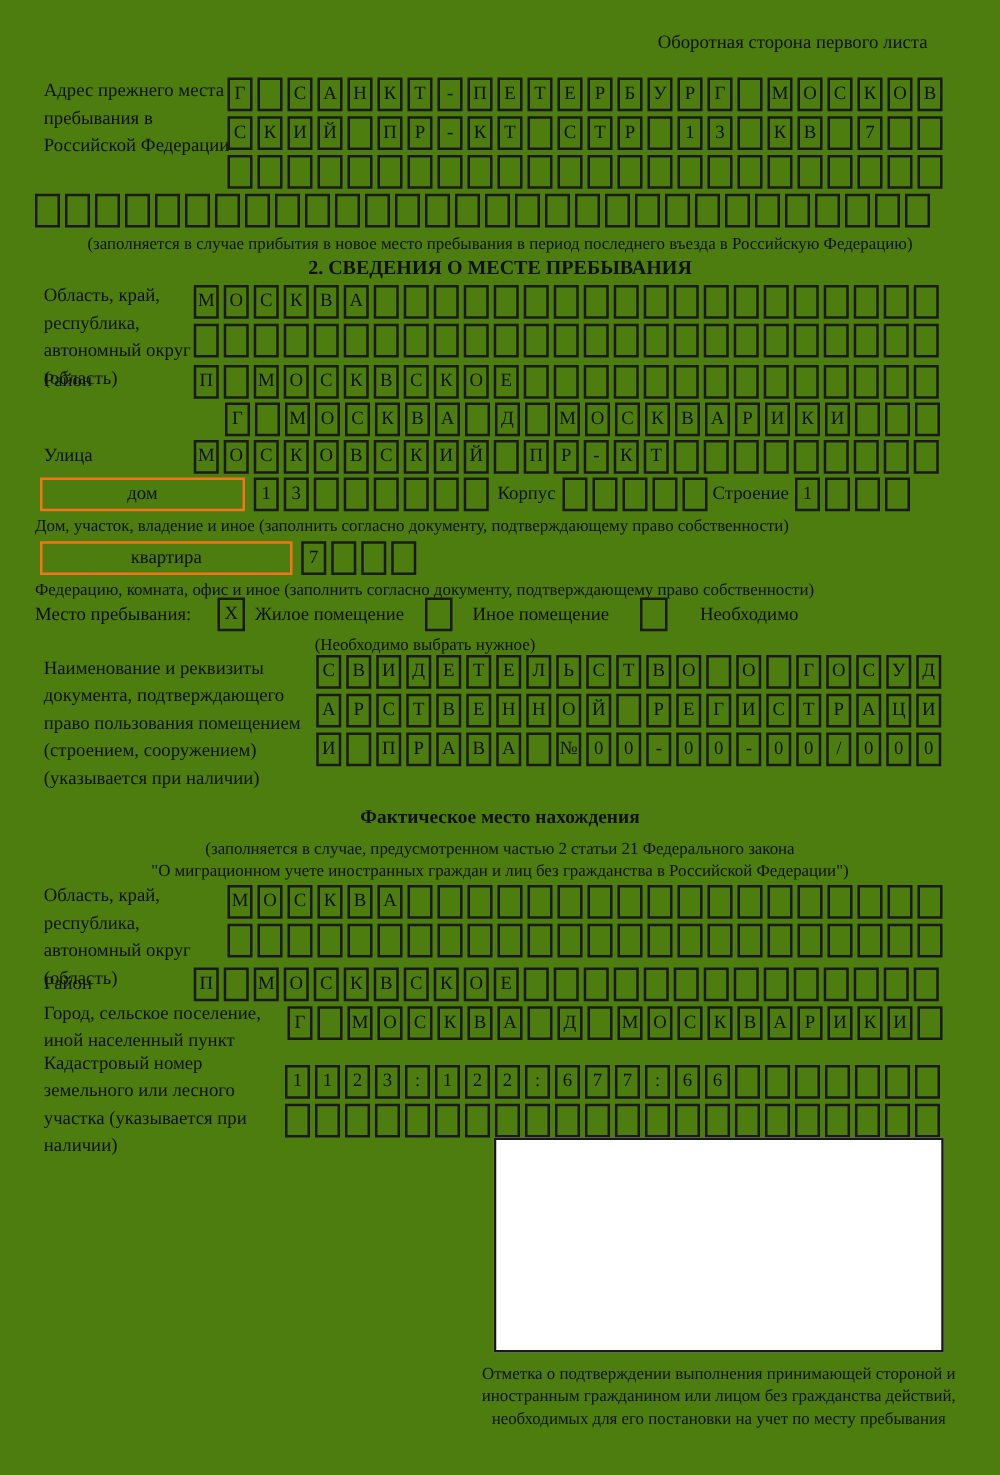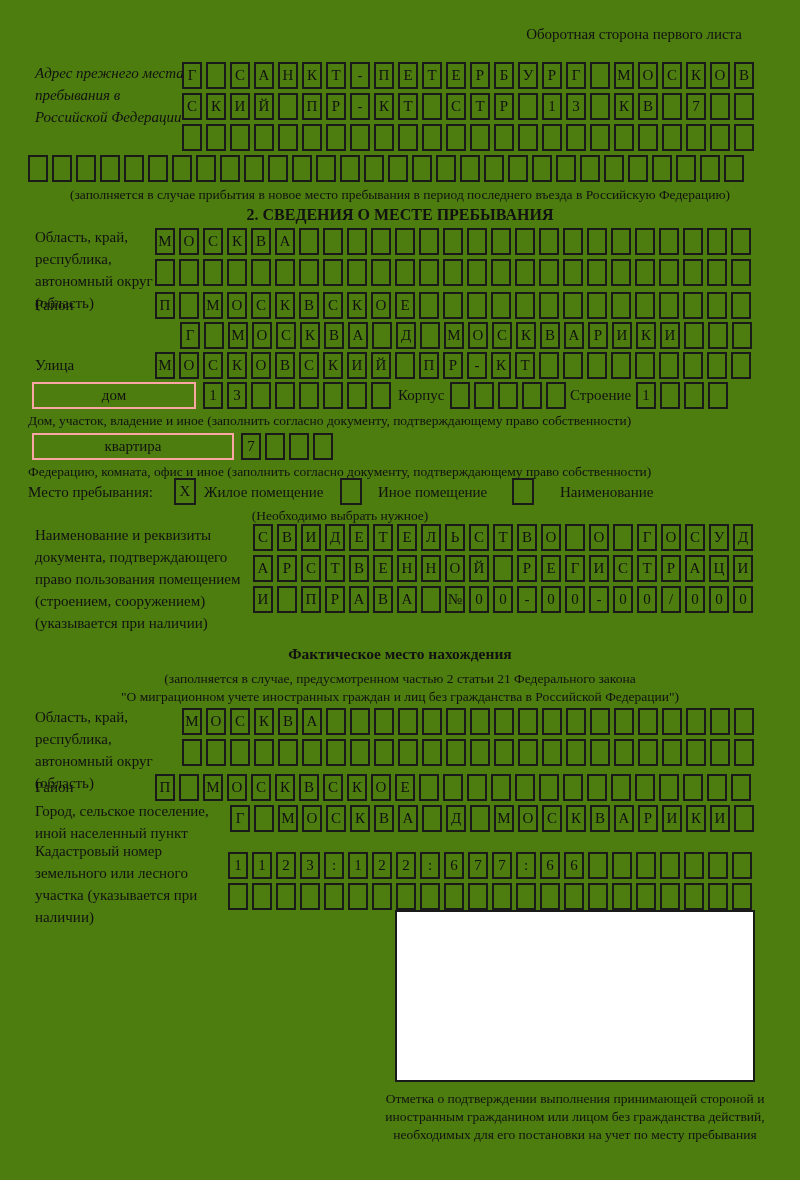--- a/index.html
+++ b/index.html
@@ -6,35 +6,35 @@
   #page{position:relative;width:800px;height:1180px;background:#4d7c0f;color:#111;
         font-family:"Liberation Serif", serif;overflow:hidden;}
   .abs{position:absolute;}
   .lbl{font-size:15px;line-height:22px;color:#111;}
   .cap{font-size:13.5px;line-height:18px;color:#111;}
   .hd{font-size:16px;font-weight:bold;}
   .cells{display:flex;}
   .cell{box-sizing:border-box;flex:0 0 auto;width:20px;height:27px;margin-right:4px;
         border:2px solid #1a1a1a;display:flex;align-items:center;justify-content:center;
         font-size:15px;font-family:"Liberation Serif",serif;}
-  .widebox{box-sizing:border-box;border:2px solid #fca5a5;height:27px;display:flex;
+  .widebox{box-sizing:border-box;border:2px solid #f97316;height:27px;display:flex;
         align-items:center;justify-content:center;font-size:15px;}
   .checkbox{box-sizing:border-box;border:2px solid #1a1a1a;width:22px;height:27px;
         display:flex;align-items:center;justify-content:center;font-size:15px;}
   .center{text-align:center;}
   .bigbox{box-sizing:border-box;border:2px solid #1a1a1a;background:#fff;}
 </style>
 </head>
 <body>
 
 <div id="page">
 
   <div class="abs lbl" style="top:23px;right:58px;">Оборотная сторона первого листа</div>
 
-  <div class="abs lbl" style="left:35px;top:62px;width:150px;font-style:italic;">Адрес прежнего места пребывания в Российской Федерации</div>
+  <div class="abs lbl" style="left:35px;top:62px;width:150px;">Адрес прежнего места пребывания в Российской Федерации</div>
   <div class="abs cells" style="left:182px;top:62px;">
       <span class="cell">Г</span>
       <span class="cell"></span>
       <span class="cell">С</span>
       <span class="cell">А</span>
       <span class="cell">Н</span>
       <span class="cell">К</span>
       <span class="cell">Т</span>
       <span class="cell">-</span>
       <span class="cell">П</span>
@@ -319,21 +319,21 @@
       <span class="cell"></span>
     </div>
   <div class="abs cap" style="left:28px;top:463px;width:760px;">Федерацию, комната, офис и иное (заполнить согласно документу, подтверждающему право собственности)</div>
 
   <div class="abs lbl" style="left:28px;top:481px;">Место пребывания:</div>
   <div class="abs checkbox" style="left:174px;top:478px;">X</div>
   <div class="abs lbl" style="left:204px;top:481px;">Жилое помещение</div>
   <div class="abs checkbox" style="left:340px;top:478px;"></div>
   <div class="abs lbl" style="left:378px;top:481px;">Иное помещение</div>
   <div class="abs checkbox" style="left:512px;top:478px;"></div>
-  <div class="abs lbl" style="left:560px;top:481px;">Наименование</div>
+  <div class="abs lbl" style="left:560px;top:481px;">Необходимо</div>
   <div class="abs cap center" style="left:160px;top:507px;width:360px;">(Необходимо выбрать нужное)</div>
 
   <div class="abs lbl" style="left:35px;top:524px;width:212px;">Наименование и реквизиты документа, подтверждающего право пользования помещением (строением, сооружением) (указывается при наличии)</div>
   <div class="abs cells" style="left:253px;top:524px;">
       <span class="cell">С</span>
       <span class="cell">В</span>
       <span class="cell">И</span>
       <span class="cell">Д</span>
       <span class="cell">Е</span>
       <span class="cell">Т</span>

